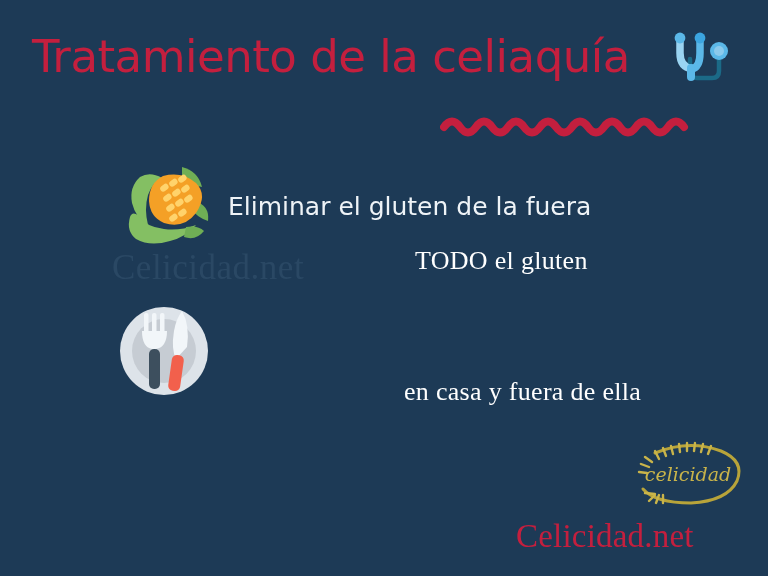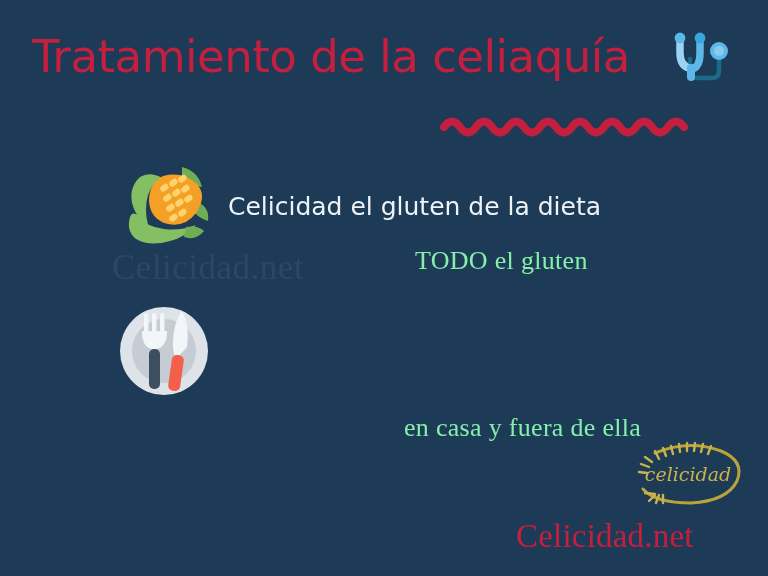--- a/index.html
+++ b/index.html
@@ -100,28 +100,28 @@
     color: #eef3f7;
     white-space: nowrap;
     letter-spacing: 0px;
   }
   .subline {
     position: absolute;
     font-family: "Liberation Serif", serif;
     font-size: 26px;
     line-height: 32px;
     font-weight: 400;
-    color: #86efac;
+    color: #ffffff;
     white-space: nowrap;
     letter-spacing: 0.3px;
   }
   #headline-1 { left: 228px; top: 190px; }
   #subline-1  { left: 415px; top: 245px; }
   #headline-2 { left: 226px; top: 326px; }
-  #subline-2  { left: 404px; top: 376px; margin-top: 36px; }
+  #subline-2  { left: 404px; top: 376px; }
 
   
   #brand-logo {
     position: absolute;
     left: 625px;
     top: 437px;
     width: 126px;
     height: 72px;
   }
 
@@ -193,21 +193,21 @@
       <rect x="64" y="35" width="9" height="6" rx="3" transform="rotate(-38 68 38)"></rect>
       <rect x="49" y="54" width="9" height="6" rx="3" transform="rotate(-38 53 57)"></rect>
       <rect x="58" y="49" width="9" height="6" rx="3" transform="rotate(-38 62 52)"></rect>
     </g>
 
     <path d="M10 56 Q6 70 16 78 Q30 86 50 80 Q66 76 76 64 Q60 70 44 68 Q26 66 18 54 Q12 50 10 56 Z" fill="#84bf63"></path>
 
     <path d="M66 66 Q78 64 84 70 Q76 80 64 76 Z" fill="#6fae55"></path>
   </svg>
 
-  <div id="headline-1" class="headline">Celicidad el gluten de la dieta</div>
+  <div id="headline-1" class="headline">Eliminar el gluten de la fuera</div>
   <div id="subline-1" class="subline">TODO el gluten</div>
 
   <svg id="plate-icon" viewBox="0 0 92 92">
     <circle cx="46" cy="46" r="44" fill="#dde3e9"></circle>
     <circle cx="46" cy="46" r="32" fill="#c6ccd3"></circle>
 
     <g>
       <rect x="26" y="8" width="4.5" height="22" rx="2" fill="#f2f6f9"></rect>
       <rect x="34" y="8" width="4.5" height="22" rx="2" fill="#f2f6f9"></rect>
       <rect x="42" y="8" width="4.5" height="22" rx="2" fill="#f2f6f9"></rect>

